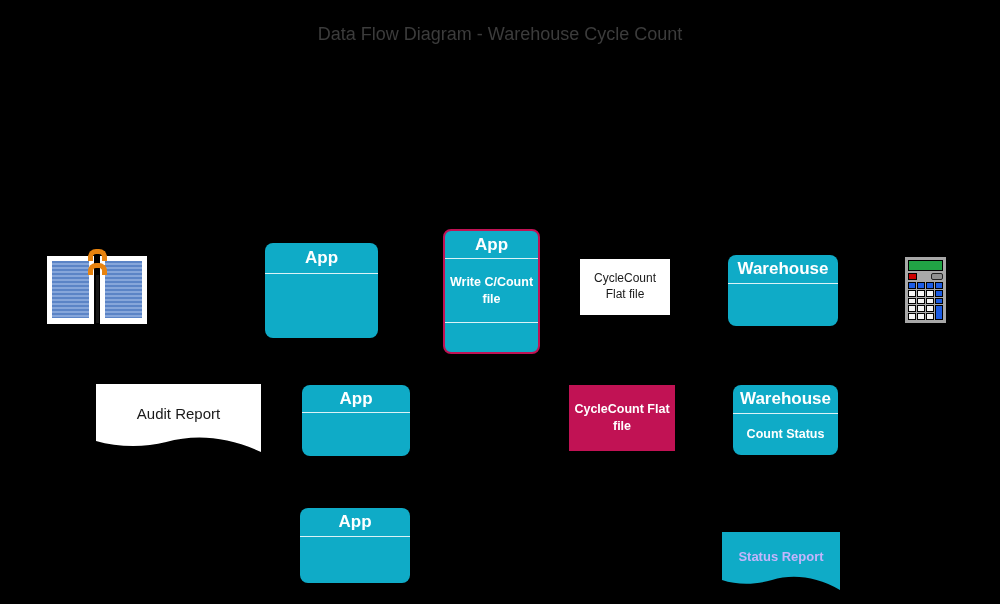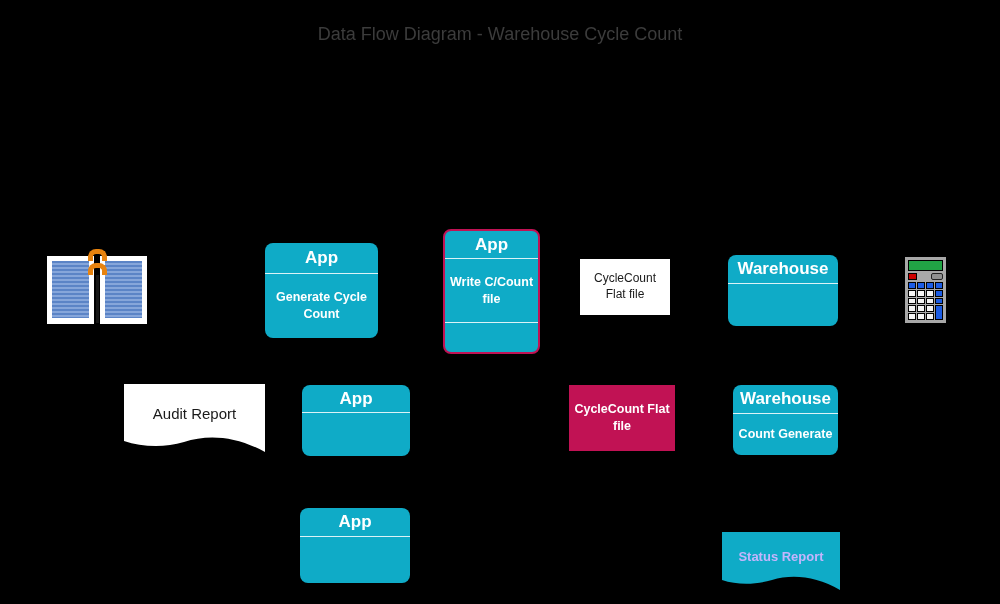--- a/index.html
+++ b/index.html
@@ -49,21 +49,21 @@
   .databox{position:absolute;left:569px;top:385px;width:106px;height:66px;
            background:var(--crimson,#c11254);display:flex;align-items:center;justify-content:center;
            text-align:center;color:#fff;font-weight:bold;font-size:12.5px;line-height:1.35;
            padding:0 1px;box-sizing:border-box;}
 
   
   .doc{position:absolute;}
   .doc svg{position:absolute;left:0;top:0;width:100%;height:100%;}
   .doc-label{position:absolute;left:0;top:0;width:100%;height:100%;display:flex;
              align-items:center;justify-content:center;padding-bottom:10px;box-sizing:border-box;}
-  .doc-audit{left:124px;top:384px;width:141px;height:68px;}
+  .doc-audit{left:96px;top:384px;width:141px;height:68px;padding-left:24px;}
   .doc-audit path{fill:#ffffff;}
   .doc-audit .doc-label{color:#1a1a1a;font-size:15px;}
   .doc-status{left:722px;top:532px;width:118px;height:58px;}
   .doc-status path{fill:var(--teal,#0fabc7);}
   .doc-status .doc-label{color:#c4b5fd;font-weight:bold;font-size:13px;}
 
   
   .book{position:absolute;left:47px;top:249px;width:100px;height:76px;}
   .book-pages{position:absolute;left:0;top:7px;width:100%;height:68px;display:flex;gap:6px;}
   .page{flex:1;background:#fff;padding:5px 5px 6px 5px;box-sizing:border-box;}
@@ -104,21 +104,20 @@
           <div class="page-lines"></div>
         </div>
     </div>
     <div class="book-stem"></div>
     <div class="clamp clamp-top"></div>
     <div class="clamp clamp-bottom"></div>
   </div>
 
   <div class="node n-generate">
     <div class="node-header">App</div>
-    <div class="node-body">Generate Cycle Count</div>
   </div>
 
   <div class="node n-write">
     <div class="node-header">App</div>
     <div class="node-body">Write C/Count file</div>
     <div class="node-footer"></div>
   </div>
 
   <div class="store">CycleCount Flat file</div>
 
@@ -163,21 +162,21 @@
   </div>
 
   <div class="node n-recon">
     <div class="node-header">App</div>
   </div>
 
   <div class="databox">CycleCount Flat file</div>
 
   <div class="node n-wh-cr">
     <div class="node-header">Warehouse</div>
-    <div class="node-body">Count Generate</div>
+    <div class="node-body">Count Status</div>
   </div>
 
   <div class="node n-update">
     <div class="node-header">App</div>
   </div>
 
   <div class="doc doc-status">
     <svg viewBox="0 0 118 58" preserveAspectRatio="none">
       <path d="M0,0 H118 V58 C94,44 70,42 50,48 C33,53 15,53 0,48 Z"></path>
     </svg>

